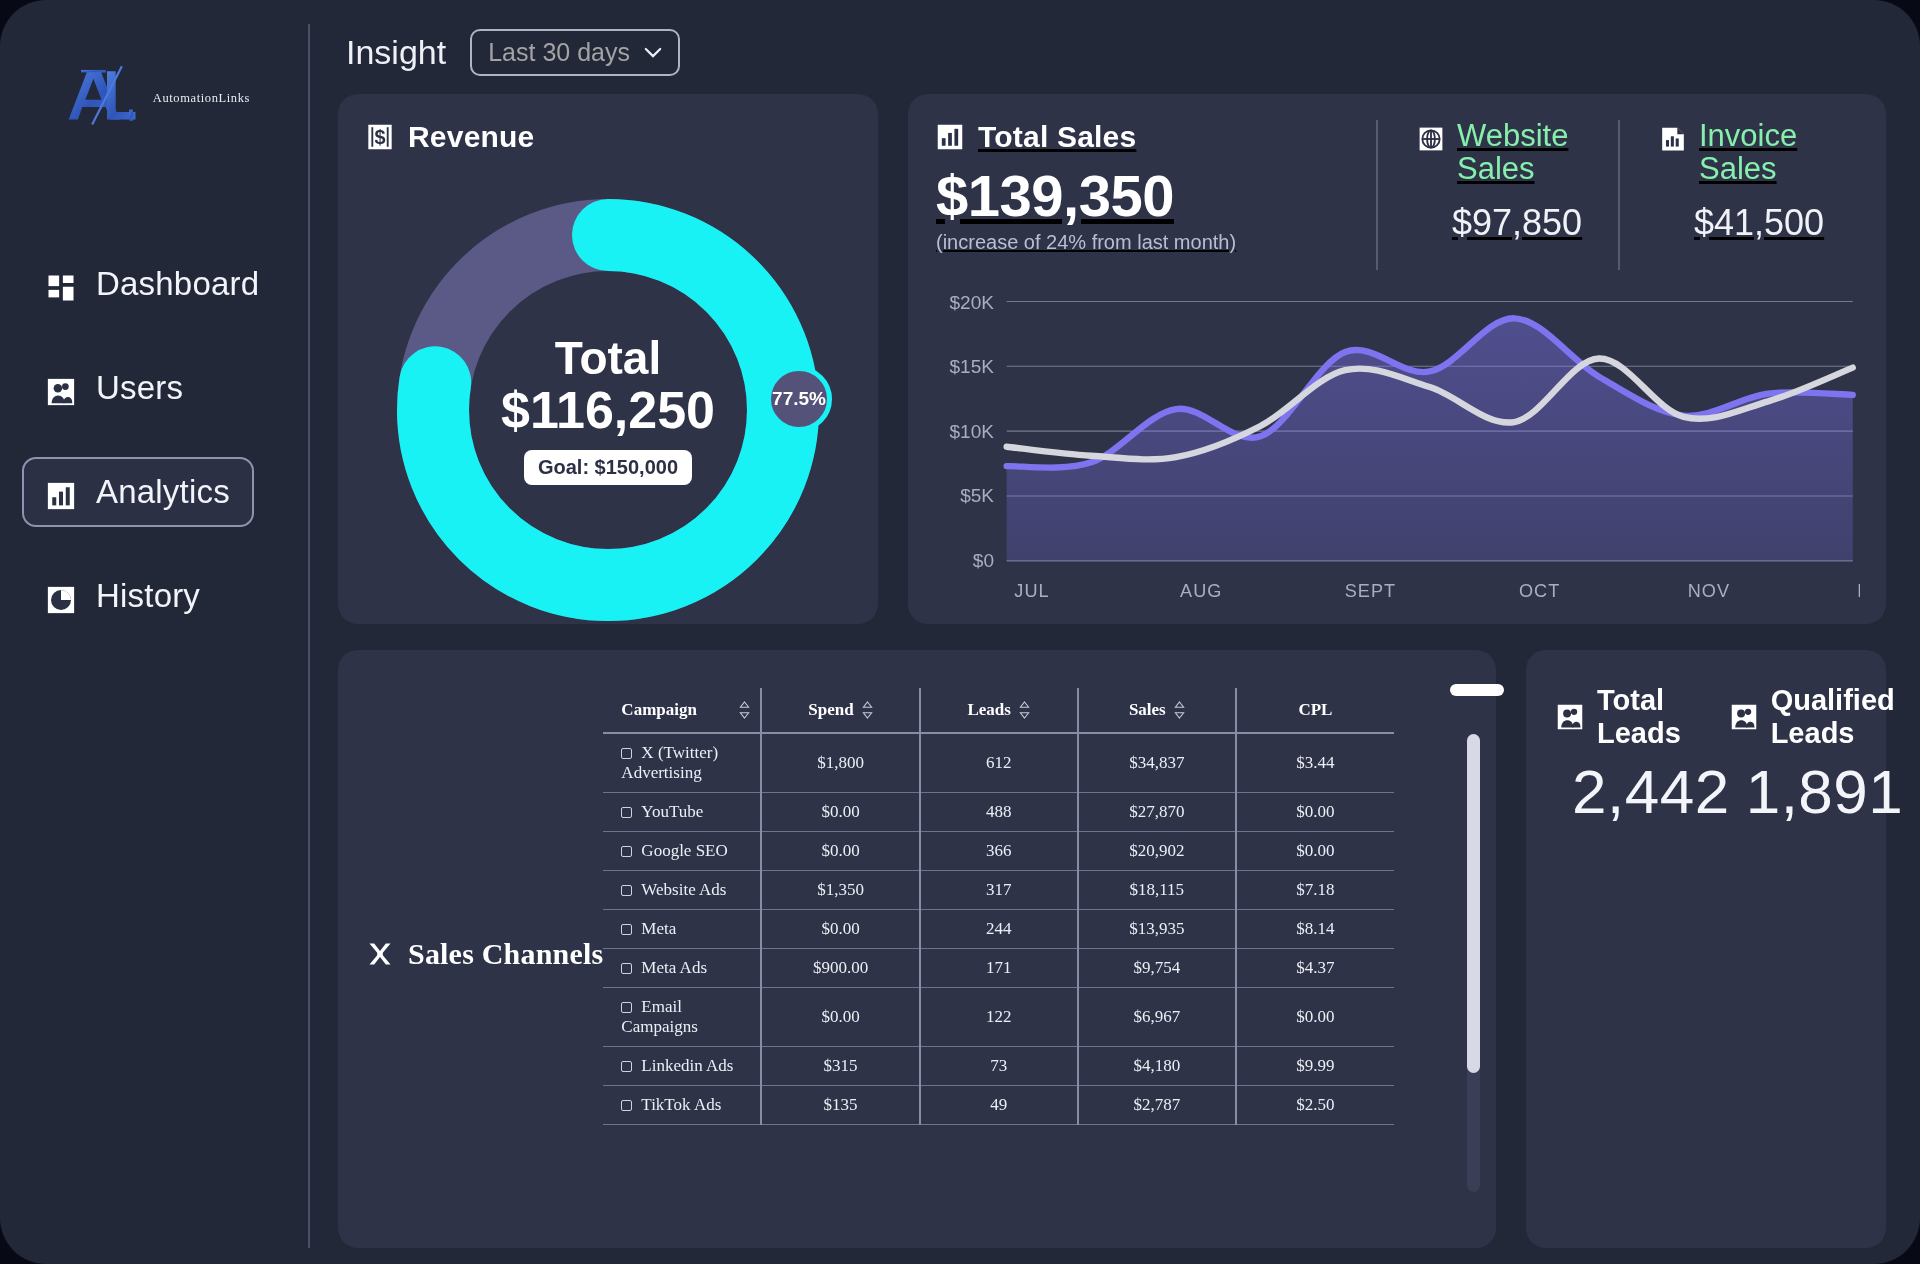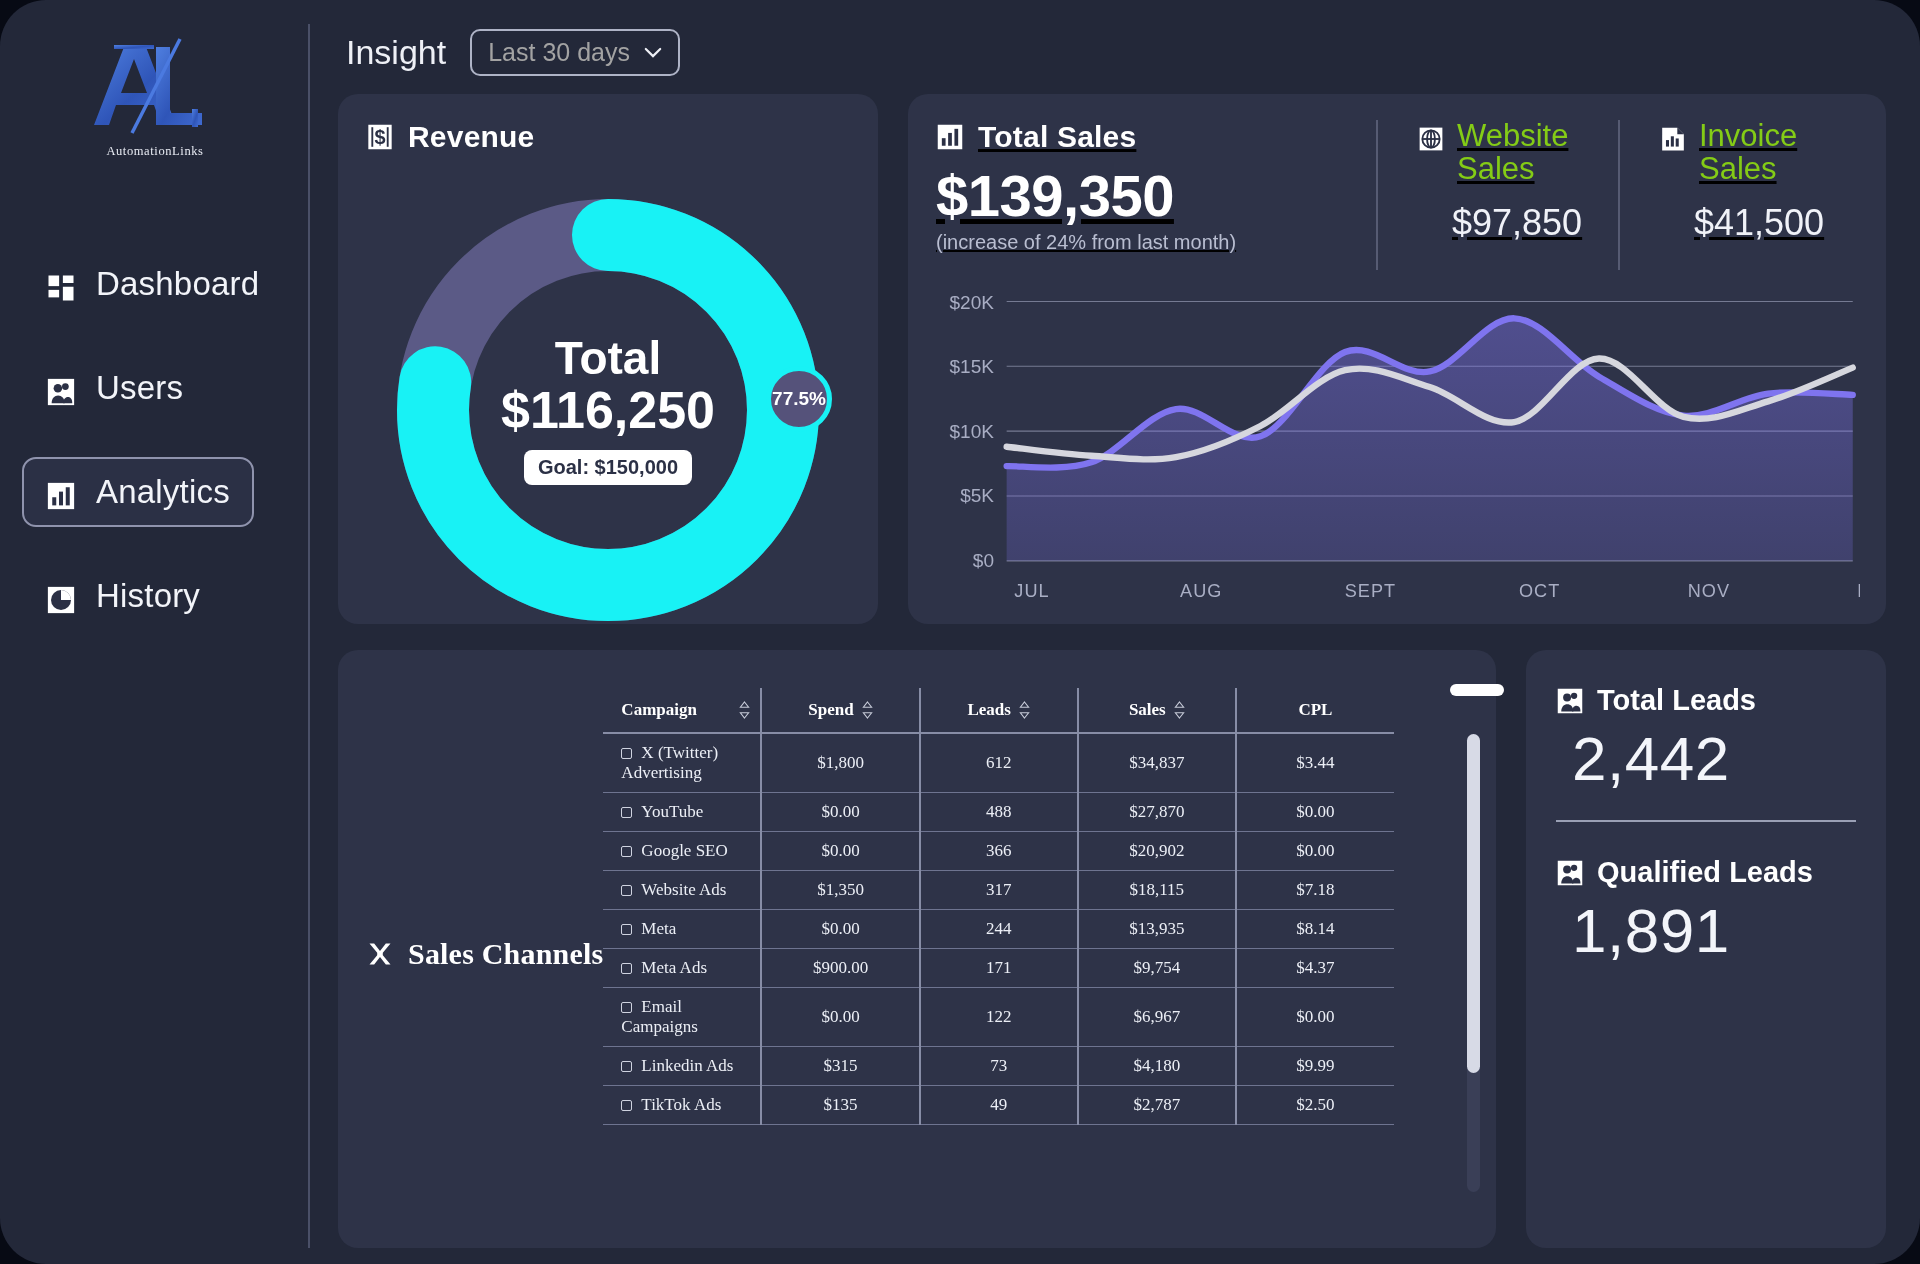--- a/index.html
+++ b/index.html
@@ -22,21 +22,21 @@
   #sidebar {
     width: 310px; flex: 0 0 310px;
     padding-top: 24px;
     display: flex; flex-direction: column; align-items: center;
     position: relative;
   }
   #sidebar-divider {
     position: absolute; right: 0; top: 24px; bottom: 16px;
     width: 2px; background: #4a5068;
   }
-  #logo { width: 190px; height: 135px; display:flex; flex-direction:column;
+  #logo { width: 190px; height: 135px; display:flex; flex-direction:row;
           align-items:center; justify-content:center; margin-top: 6px; }
   #logo svg { display:block; }
   #logo-word { font-size: 12.5px; letter-spacing: .6px; color:#e9ecf4;
                font-family:"Liberation Serif", serif; margin-top: 2px; }
 
   #nav { margin-top: 84px; width: 100%; display:flex; flex-direction:column; gap: 34px; align-items:flex-start; padding-left: 22px;}
   .nav-item {
     display: flex; align-items: flex-end; gap: 20px;
     padding: 14px 22px; border-radius: 14px;
     border: 2px solid transparent; cursor: pointer;
@@ -90,21 +90,21 @@
   }
 
   
   #sales-card { flex: 1; padding: 26px 26px 14px 28px; display:flex; flex-direction:column; min-width:0;}
   #sales-top { display: flex; align-items: flex-start; height: 170px; text-decoration: underline; }
   #sales-main { width: 440px; flex: 0 0 440px; }
   #sales-amount { font-size: 58px; font-weight: 700; color: #ffffff; line-height: 1.12; margin-top: 10px; letter-spacing: -.5px;}
   #sales-sub { font-size: 20px; color: #b9bed1; margin-top: 2px; }
   .mini-stat { flex: 1; padding-left: 40px; border-left: 2px solid #565b73; height: 150px; }
   .mini-head { display: flex; align-items: flex-start; gap: 13px; }
-  .mini-title { font-size: 31px; color: #84cc16; line-height: 1.06; font-weight: 400; }
+  .mini-title { font-size: 31px; color: #86efac; line-height: 1.06; font-weight: 400; }
   .mini-ico { width: 26px; height: 26px; flex: 0 0 26px; margin-top: 6px; display:block; }
   .mini-value { font-size: 36px; color: #f0f2f8; margin-top: 16px; padding-left: 34px; font-weight: 400; }
   #linechart { flex: 1; position: relative; margin-top: 6px; }
   #linechart svg { display: block; width: 100%; height: 100%; }
 
   
   #row2 { display: flex; gap: 30px; margin-top: 26px; flex: 1; min-height: 0; }
   #channels-card { flex: 1; padding: 22px 22px 12px 28px; display: flex; flex-direction: row; min-width: 0; position: relative; font-family: Liberation Serif, serif;}
   #table-scroll { flex: 1; margin-top: 16px; overflow: hidden; position: relative; padding-right: 22px;}
   table { width: 100%; border-collapse: collapse; table-layout: fixed; }
@@ -129,21 +129,21 @@
   .cbx { display:inline-block; width: 11px; height: 11px; border: 1.5px solid #cfd3e0;
          border-radius: 2px; margin-right: 9px; vertical-align: -1px; }
   #vscroll { position: absolute; right: 16px; top: 84px; bottom: 56px; width: 13px;
              background: #3a3f57; border-radius: 7px; }
   #vscroll .thumb { position:absolute; left:0; top:0; width:13px; height: 74%;
                     background:#d7dae6; border-radius:7px; }
   #hscroll { height: 16px; margin: 10px 28px 4px 30px; background: #8287a0; border-radius: 8px; position: relative; }
   #hscroll .thumb { position:absolute; left:4px; top:2px; width: 54px; height: 12px; background:#ffffff; border-radius:6px;}
 
   
-  #leads-card { width: 360px; flex: 0 0 360px; padding: 34px 30px; display:flex; flex-direction:column; }
+  #leads-card { width: 360px; flex: 0 0 360px; padding: 34px 30px; display:flex; flex-direction:row; }
   .lead-block { display:flex; flex-direction:column; }
   .lead-head { display:flex; align-items:center; gap: 13px; }
   .lead-title { font-size: 29px; font-weight: 700; color: #ffffff; }
   .lead-value { font-size: 62px; color: #f3f5fa; font-weight: 300; margin-top: 6px; padding-left: 16px; letter-spacing: .5px;}
   #leads-divider { height: 2px; background: #9aa0b5; margin: 26px 0 34px 0; }
 </style>
 </head>
 <body>
 
 <div id="app">

